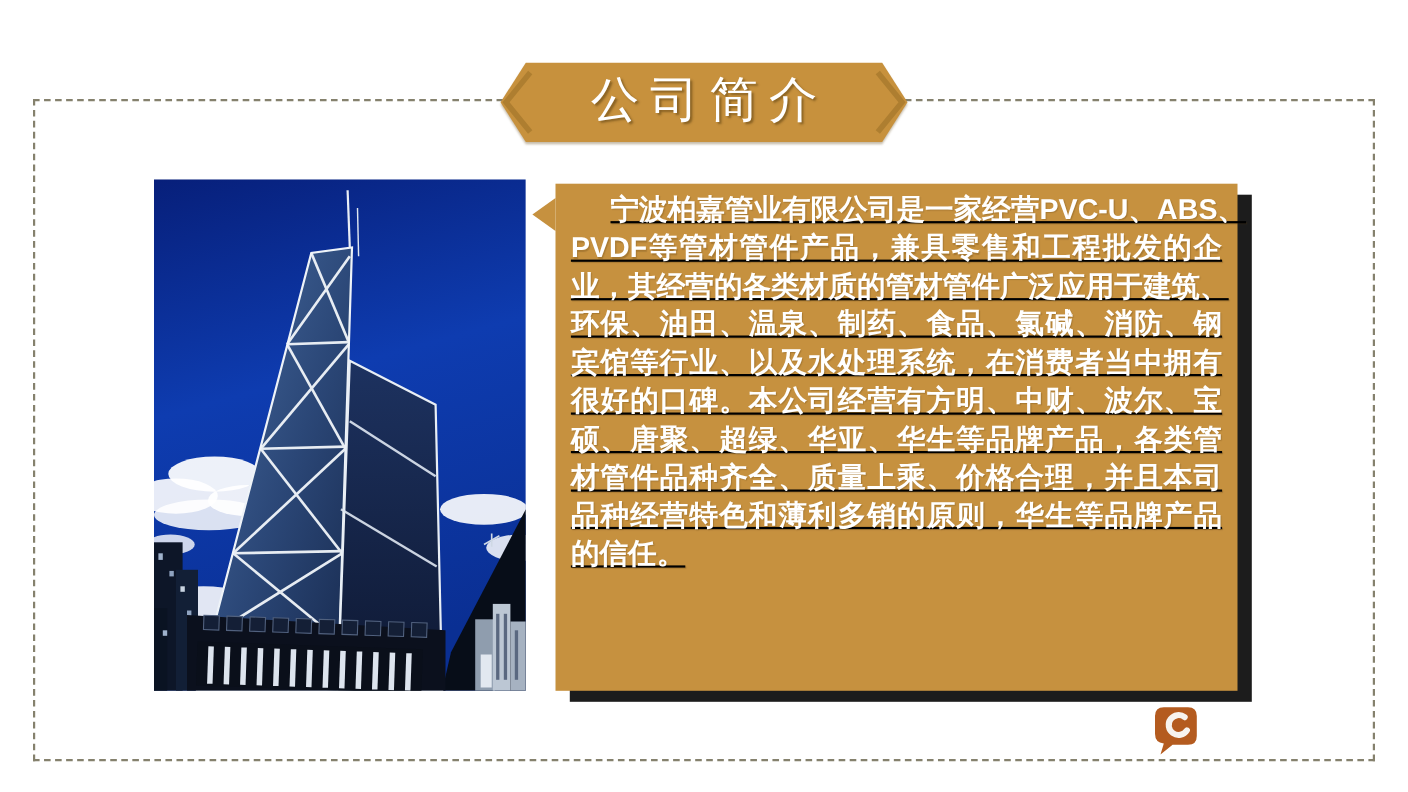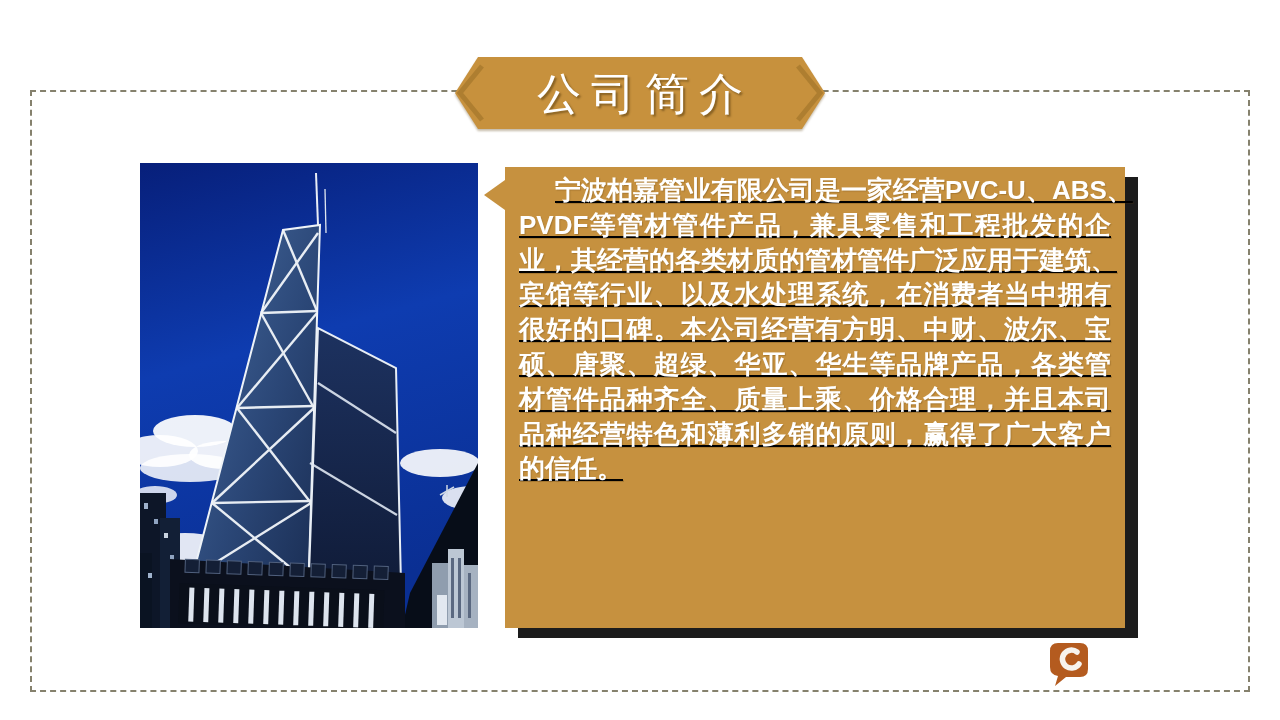--- a/index.html
+++ b/index.html
@@ -11,21 +11,21 @@
     position:absolute;left:30px;top:90px;width:1216px;height:598px;
     border:2px dashed #85816d;pointer-events:none;
   }
   
   .banner{position:absolute;left:454px;top:56px;width:372px;height:74px;}
   .banner svg{position:absolute;left:0;top:0;filter:drop-shadow(0 2px 1px rgba(90,60,10,.35));}
   .banner .title{
     position:absolute;left:0;top:0;width:100%;height:74px;line-height:76px;
     text-align:center;color:#ffffff;font-size:44px;letter-spacing:10px;
     padding-left:10px;box-sizing:border-box;
-    font-family:Liberation Sans, sans-serif;
+    font-family:Liberation Mono, monospace;
     text-shadow:2px 2px 2px rgba(60,40,5,.45);
   }
   
   .photo{position:absolute;left:140px;top:163px;width:338px;height:465px;}
   
   .textbox{
     position:absolute;left:505px;top:167px;width:620px;height:461px;
     box-sizing:border-box;background:#c6913f;
     box-shadow:13px 10px 0 #1c1c1c;
     padding:6px 14px 0 14px;
@@ -175,25 +175,26 @@
         </g>
       </g>
     </svg>
   </div>
 
   <div class="textbox">
     <div class="callout-pointer"></div>
     <div class="line first">宁波柏嘉管业有限公司是一家经营PVC-U、ABS、</div>
     <div class="line">PVDF等管材管件产品，兼具零售和工程批发的企</div>
     <div class="line">业，其经营的各类材质的管材管件广泛应用于建筑、</div>
+    <div class="line">环保、油田、温泉、制药、食品、氯碱、消防、钢</div>
     <div class="line">宾馆等行业、以及水处理系统，在消费者当中拥有</div>
     <div class="line">很好的口碑。本公司经营有方明、中财、波尔、宝</div>
     <div class="line">硕、唐聚、超绿、华亚、华生等品牌产品，各类管</div>
     <div class="line">材管件品种齐全、质量上乘、价格合理，并且本司</div>
-    <div class="line">品种经营特色和薄利多销的原则，赢得了广大客户</div>
+    <div class="line">品种经营特色和薄利多销的原则，华生等品牌产品</div>
     <div class="line last">的信任。</div>
   </div>
 
   <div class="logo">
     <svg width="48" height="48" viewBox="0 0 48 48">
       <path d="M12 3 H34 Q42 3 42 11 V29 Q42 37 34 37 H20 L9 46 L12 36 Q4 35 4 27 V11 Q4 3 12 3 Z" fill="#b45b1f"></path>
       <path d="M31 12 A9 9 0 1 0 33 24" fill="none" stroke="#f7f3ee" stroke-width="5.5" stroke-linecap="round"></path>
     </svg>
   </div>
 

